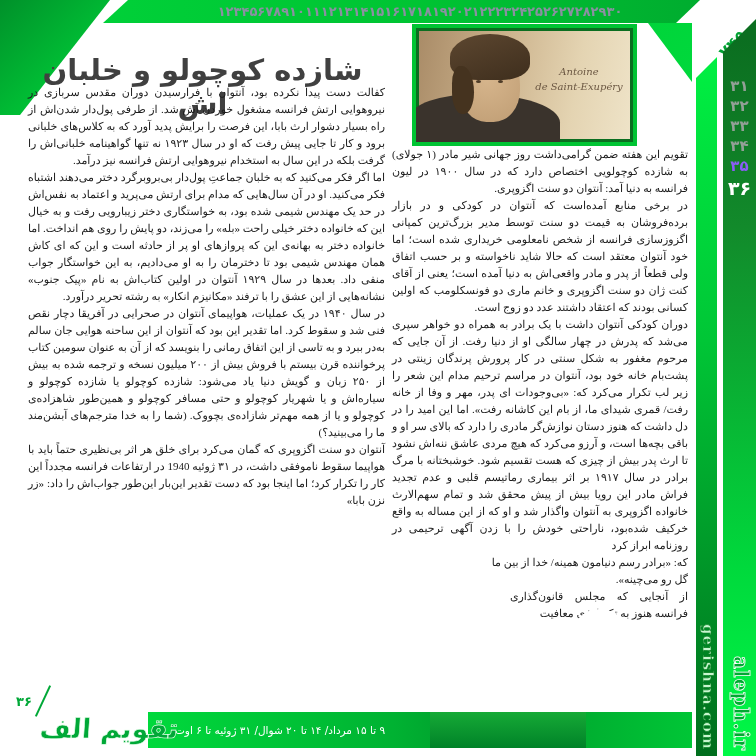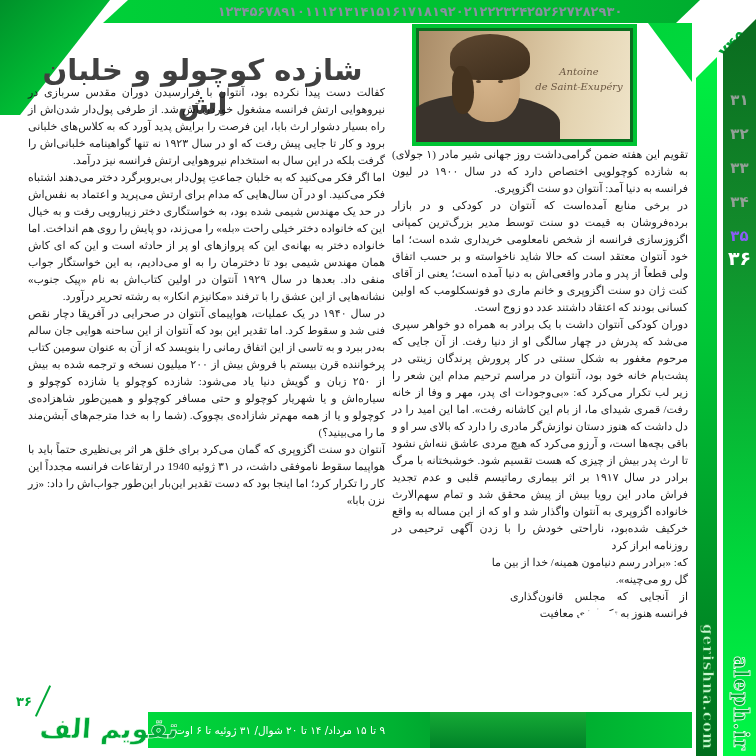--- a/index.html
+++ b/index.html
@@ -21,21 +21,21 @@
   .issue-number{position:absolute;right:8px;top:34px;color:#00a232;font-weight:bold;
                 font-size:17px;transform:rotate(-45deg);direction:ltr;}
   
   .strip-inner{position:absolute;left:696px;top:0;width:21px;height:756px;
                background:linear-gradient(180deg,#00ef42 8%,#00c636 45%,#006e1d 100%);
                clip-path:polygon(0 78px,100% 57px,100% 100%,0 100%);}
   .strip-outer{position:absolute;left:723px;top:0;width:33px;height:756px;
                background:linear-gradient(180deg,#0b6e20 5%,#128a2b 30%,#00d93c 75%,#00f947 100%);
                clip-path:polygon(0 52px,100% 19px,100% 100%,0 100%);}
   .week-list{position:absolute;left:723px;top:76px;width:33px;text-align:center;}
-  .week-num{color:#93a097;font-size:15px;font-weight:bold;line-height:20px;margin-top:14px;}
+  .week-num{color:#93a097;font-size:15px;font-weight:bold;line-height:20px;}
   .week-num.n5{color:#8b5cf6;}
   .week-current{color:#ffffff;font-size:19px;font-weight:bold;line-height:24px;}
   .site-vertical{position:absolute;writing-mode:vertical-rl;text-orientation:mixed;
                  font-family:"DejaVu Serif",serif;font-weight:bold;direction:ltr;}
   .site-gerishna{left:697px;bottom:6px;width:20px;font-size:15px;color:#c8f6cf;
                  -webkit-text-stroke:0.6px #0e8427;letter-spacing:1px;}
   .site-aleph{left:727px;bottom:5px;width:26px;font-size:20px;color:#00a832;
               -webkit-text-stroke:0.8px #ffffff;letter-spacing:1px;}
   
   .article-title{position:absolute;left:30px;top:34px;width:345px;text-align:center;

